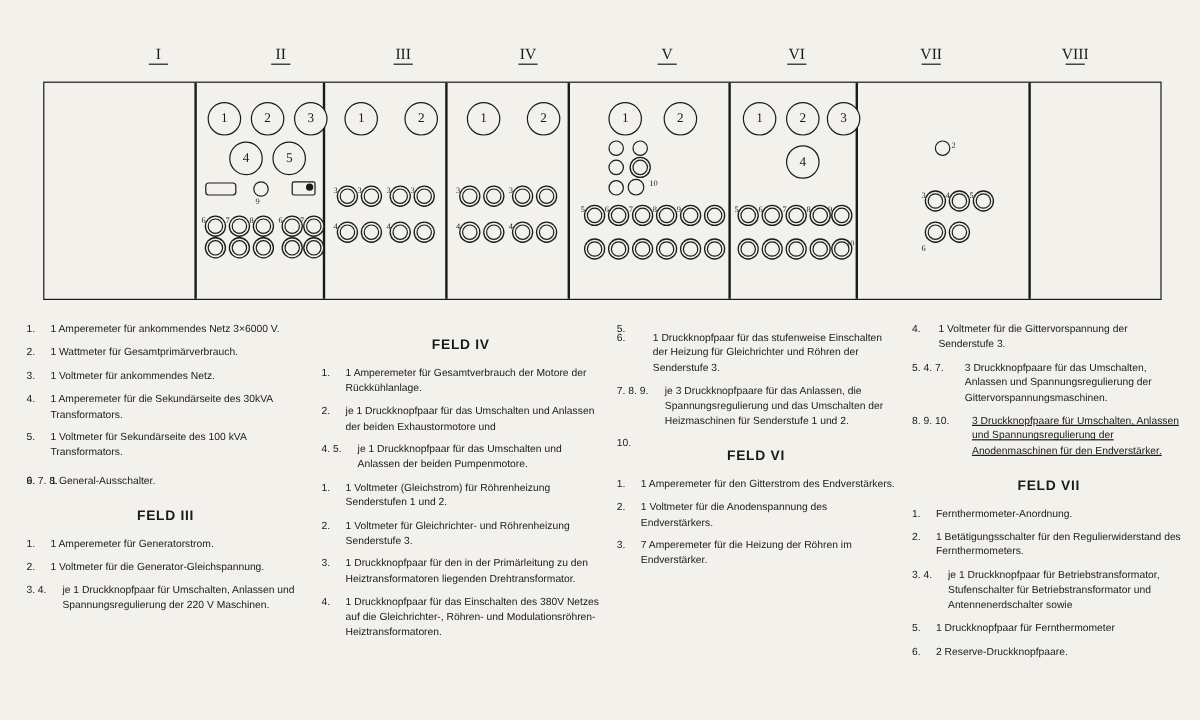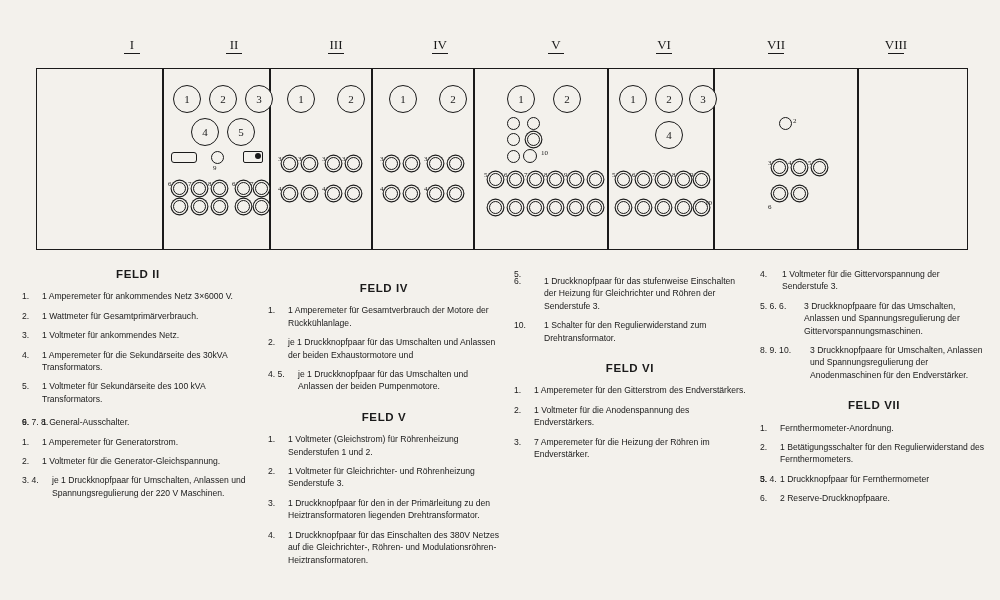--- a/index.html
+++ b/index.html
@@ -259,21 +259,20 @@
 
       <div class="knob k-sm dbl" style="left:736px;top:118px;"></div>
       <div class="knob k-sm dbl" style="left:756px;top:118px;"></div>
       <div class="num" style="left:731px;top:134px;">6</div>
     </div>
   </div>
 
   <div class="cols">
 
     <div class="col col1">
-      <div class="fld">FELD II</div>
       <div class="item">
           <span class="n">1.</span>
           <span class="t">1 Amperemeter für ankommendes Netz 3×6000 V.</span>
         </div>
       <div class="item">
           <span class="n">2.</span>
           <span class="t">1 Wattmeter für Gesamtprimärverbrauch.</span>
         </div>
       <div class="item">
           <span class="n">3.</span>
@@ -288,20 +287,21 @@
           <span class="t">1 Voltmeter für Sekundärseite des 100 kVA Transformators.</span>
         </div>
       <div class="item" style="padding-left:42px;margin-top:11px;">
           <span class="n">6. 7. 8.</span>
         </div>
       <div class="item">
           <span class="n">9.</span>
           <span class="t">1 General-Ausschalter.</span>
         </div>
 
+      <div class="fld sp">FELD III</div>
       <div class="item">
           <span class="n">1.</span>
           <span class="t">1 Amperemeter für Generatorstrom.</span>
         </div>
       <div class="item">
           <span class="n">2.</span>
           <span class="t">1 Voltmeter für die Generator-Gleichspannung.</span>
         </div>
       <div class="item" style="padding-left:30px;">
           <span class="n">3. 4.</span>
@@ -317,21 +317,20 @@
         </div>
       <div class="item">
           <span class="n">2.</span>
           <span class="t">je 1 Druckknopfpaar für das Umschalten und Anlassen der beiden Exhaustormotore und</span>
         </div>
       <div class="item" style="padding-left:30px;">
           <span class="n">4. 5.</span>
           <span class="t">je 1 Druckknopfpaar für das Umschalten und Anlassen der beiden Pumpenmotore.</span>
         </div>
 
-      <div class="fld sp">FELD V</div>
       <div class="item">
           <span class="n">1.</span>
           <span class="t">1 Voltmeter (Gleichstrom) für Röhrenheizung Senderstufen 1 und 2.</span>
         </div>
       <div class="item">
           <span class="n">2.</span>
           <span class="t">1 Voltmeter für Gleichrichter- und Röhrenheizung Senderstufe 3.</span>
         </div>
       <div class="item">
           <span class="n">3.</span>
@@ -344,23 +343,26 @@
     </div>
 
     <div class="col col3">
       <div class="item" style="padding-left:30px;">
           <span class="n">5.</span>
         </div>
       <div class="item" style="padding-left:30px;">
           <span class="n">6.</span>
           <span class="t">1 Druckknopfpaar für das stufenweise Einschalten der Heizung für Gleichrichter und Röhren der Senderstufe 3.</span>
         </div>
+      <div class="item" style="padding-left:40px;">
+          <span class="n">7. 8. 9.</span>
+          <span class="t">je 3 Druckknopfpaare für das Anlassen, die Spannungsregulierung und das Umschalten der Heizmaschinen für Senderstufe 1 und 2.</span>
+        </div>
       <div class="item" style="padding-left:30px;">
           <span class="n">10.</span>
-          <span class="t">1 Schalter für den Regulierwiderstand zum Drehtransformator.</span>
         </div>
 
       <div class="fld sp">FELD VI</div>
       <div class="item">
           <span class="n">1.</span>
           <span class="t">1 Amperemeter für den Gitterstrom des Endverstärkers.</span>
         </div>
       <div class="item">
           <span class="n">2.</span>
           <span class="t">1 Voltmeter für die Anodenspannung des Endverstärkers.</span>
@@ -370,39 +372,40 @@
           <span class="t">7 Amperemeter für die Heizung der Röhren im Endverstärker.</span>
         </div>
     </div>
 
     <div class="col col4">
       <div class="item" style="padding-left:22px;">
           <span class="n">4.</span>
           <span class="t">1 Voltmeter für die Gittervorspannung der Senderstufe 3.</span>
         </div>
       <div class="item" style="padding-left:44px;">
-          <span class="n">5. 6. 6.</span>
+          <span class="n">5. 4. 7.</span>
           <span class="t">3 Druckknopfpaare für das Umschalten, Anlassen und Spannungsregulierung der Gittervorspannungsmaschinen.</span>
         </div>
-      <div class="item" style="padding-left:50px;">
+      <div class="item" style="padding-left:50px;text-decoration:underline;">
           <span class="n">8. 9. 10.</span>
           <span class="t">3 Druckknopfpaare für Umschalten, Anlassen und Spannungsregulierung der Anodenmaschinen für den Endverstärker.</span>
         </div>
 
       <div class="fld sp">FELD VII</div>
       <div class="item">
           <span class="n">1.</span>
           <span class="t">Fernthermometer-Anordnung.</span>
         </div>
       <div class="item">
           <span class="n">2.</span>
           <span class="t">1 Betätigungsschalter für den Regulierwiderstand des Fernthermometers.</span>
         </div>
       <div class="item" style="padding-left:30px;">
           <span class="n">3. 4.</span>
+          <span class="t">je 1 Druckknopfpaar für Betriebstransformator, Stufenschalter für Betriebstransformator und Antennenerdschalter sowie</span>
         </div>
       <div class="item">
           <span class="n">5.</span>
           <span class="t">1 Druckknopfpaar für Fernthermometer</span>
         </div>
       <div class="item">
           <span class="n">6.</span>
           <span class="t">2 Reserve-Druckknopfpaare.</span>
         </div>
     </div>

